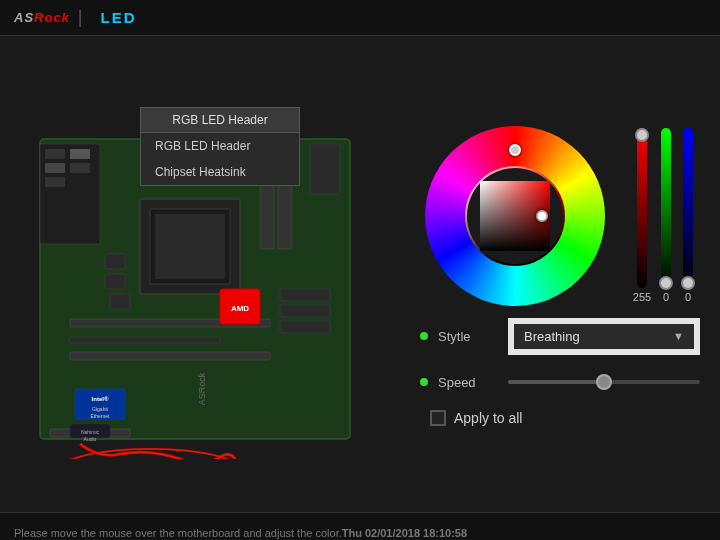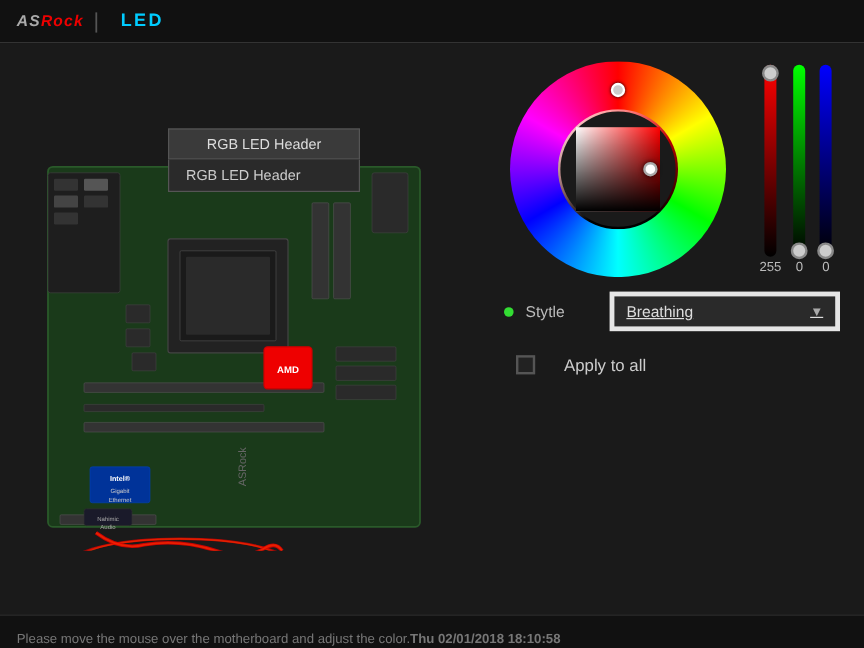--- a/index.html
+++ b/index.html
@@ -34,20 +34,21 @@
       font-size: 15px;
       font-weight: bold;
       margin-left: 10px;
       letter-spacing: 2px;
     }
 
     
     #main {
       display: flex;
       height: calc(540px - 36px - 28px);
+      align-items: center;
     }
 
     
     #left-panel {
       width: 400px;
       position: relative;
       background: #1a1a1a;
       display: flex;
       align-items: center;
       justify-content: center;
@@ -172,29 +173,28 @@
 
     .control-label {
       font-size: 13px;
       color: #bbb;
       width: 60px;
     }
 
     .style-dropdown {
       flex: 1;
       background: #2a2a2a;
-      border: 4px solid #e5e5e5;
+      border: 6px solid #e5e5e5;
       color: #ddd;
       padding: 5px 10px;
       font-size: 13px;
       display: flex;
       align-items: center;
       justify-content: space-between;
       cursor: pointer;
-      text-decoration: underline;
     }
 
     .dropdown-arrow {
       font-size: 11px;
       color: #aaa;
     }
 
     
     .speed-slider-track {
       flex: 1;
@@ -227,21 +227,21 @@
       display: flex;
       align-items: center;
       gap: 12px;
       margin-top: 10px;
       width: 100%;
       padding: 0 10px;
     }
     .checkbox-area {
       display: flex;
       align-items: center;
-      gap: 24px;
+      gap: 8px;
     }
     .checkbox-box {
       width: 16px;
       height: 16px;
       border: 2px solid #555;
       background: #222;
       cursor: pointer;
     }
     .apply-label {
       font-size: 14px;
@@ -298,20 +298,21 @@
 
 <div id="main">
 
   <div id="left-panel">
     <div id="motherboard-area">
       
       <div id="dropdown-overlay">
         <div class="dropdown-header">RGB LED Header</div>
         <div class="dropdown-list">
           <div class="dropdown-item">RGB LED Header</div>
+          <div class="dropdown-item">Chipset Heatsink</div>
         </div>
       </div>
 
       
       <svg class="mb-svg" viewBox="0 0 360 370" xmlns="http://www.w3.org/2000/svg">
 
         <rect x="20" y="50" width="310" height="300" rx="4" fill="#1a3a1a" stroke="#2a5a2a" stroke-width="1.5"></rect>
 
         <rect x="120" y="110" width="100" height="95" rx="2" fill="#222" stroke="#444" stroke-width="1"></rect>
         <rect x="130" y="120" width="80" height="75" rx="1" fill="#1a1a1a" stroke="#555" stroke-width="0.5"></rect>
@@ -452,20 +453,28 @@
 
       <div class="control-row">
         <div class="dot-indicator"></div>
         <div class="control-label">Stytle</div>
         <div class="style-dropdown">
           <span>Breathing</span>
           <span class="dropdown-arrow">▼</span>
         </div>
       </div>
 
+      <div class="control-row">
+        <div class="dot-indicator"></div>
+        <div class="control-label">Speed</div>
+        <div class="speed-slider-track">
+          <div class="speed-slider-fill"></div>
+          <div class="speed-slider-thumb"></div>
+        </div>
+      </div>
 
       <div id="bottom-buttons">
         <div class="checkbox-area">
           <div class="checkbox-box"></div>
           <span class="apply-label">Apply to all</span>
         </div>
       </div>
     </div>
   </div>
 </div>

